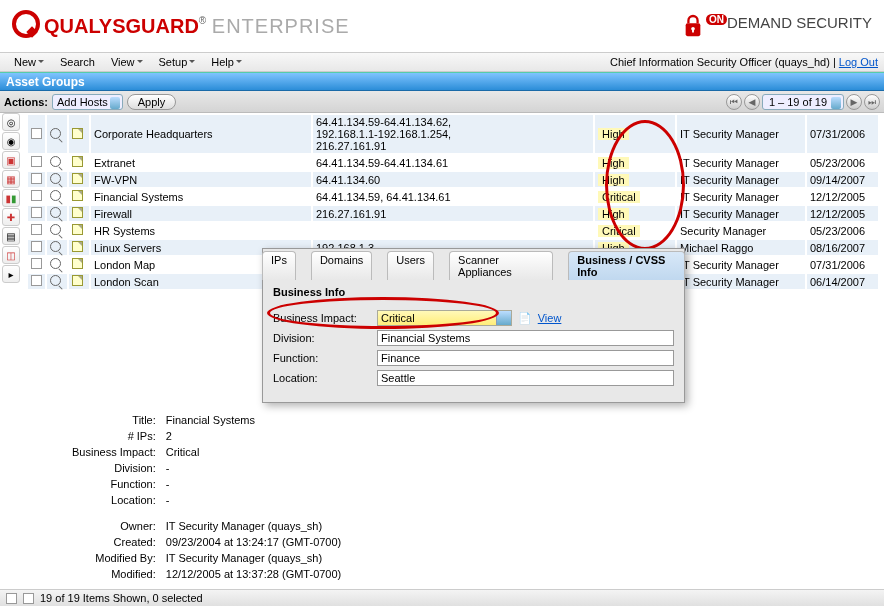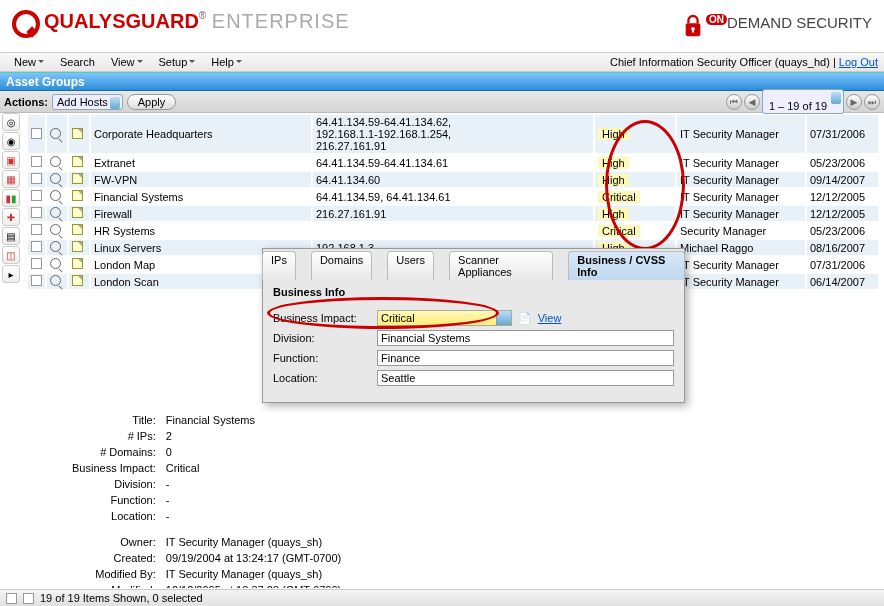--- a/index.html
+++ b/index.html
@@ -1,18 +1,18 @@
 <!DOCTYPE html>
 <html><head>
 <meta charset="utf-8">
 <style>
 *{box-sizing:border-box;margin:0;padding:0;font-family:Arial,Helvetica,sans-serif}
 body{background:#fff;width:884px;height:606px;overflow:hidden;position:relative;font-size:11px;color:#000}
 .header{height:52px;background:#fff;position:relative}
-.logo{position:absolute;left:12px;top:10px;display:flex;align-items:flex-start}
+.logo{position:absolute;left:12px;top:10px;display:flex;align-items:flex-end}
 .q-icon{width:28px;height:28px;border-radius:50%;border:4px solid #c00;position:relative;margin-right:4px}
 .q-icon:after{content:"";position:absolute;bottom:-2px;right:0;width:8px;height:8px;background:#c00;transform:rotate(45deg)}
 .logo-text{font-size:20px;color:#666}
 .logo-text .red{color:#c00;font-weight:bold}
 .logo-text .reg{font-size:10px;vertical-align:top}
 .logo-text .ent{color:#aaa;letter-spacing:1px}
 .ods{position:absolute;right:12px;top:14px;font-size:15px;color:#444;display:flex;align-items:flex-start}
 .lock{width:22px;height:22px;position:relative;margin-right:2px}
 .lock svg{width:22px;height:26px}
 .menubar{height:20px;background:linear-gradient(#f8f8f8,#e8e8e8);border-top:1px solid #ccc;border-bottom:1px solid #ccc;display:flex;padding:0 6px;align-items:center;font-size:11px}
@@ -101,21 +101,21 @@
 
 <div class="section-hdr">Asset Groups</div>
 
 <div class="toolbar">
   <label>Actions:</label>
   <span class="sel">Add Hosts</span>
   <button class="btn">Apply</button>
   <div class="pager">
     <span class="pbtn">⏮</span>
     <span class="pbtn">◀</span>
-    <span class="sel" style="padding:10px 16px 1px 6px">1 – 19 of 19</span>
+    <span class="sel" style="padding:1px 16px 1px 6px">1 – 19 of 19</span>
     <span class="pbtn">▶</span>
     <span class="pbtn">⏭</span>
   </div>
 </div>
 
 <div class="sidebar">
   <div class="sbtn">◎</div>
   <div class="sbtn">◉</div>
   <div class="sbtn" style="color:#c33">▣</div>
   <div class="sbtn" style="color:#c33">▦</div>
@@ -250,24 +250,20 @@
       <tbody>
           <tr>
             <td class="lbl">Title:</td>
             <td>Financial Systems</td>
           </tr>
       <tr>
             <td class="lbl"># IPs:</td>
             <td>2</td>
           </tr>
       <tr>
-            <td class="lbl"># Domains:</td>
-            <td>0</td>
-          </tr>
-      <tr>
             <td class="lbl">Business Impact:</td>
             <td>Critical</td>
           </tr>
       <tr>
             <td class="lbl">Division:</td>
             <td>-</td>
           </tr>
       <tr>
             <td class="lbl">Function:</td>
             <td>-</td>
@@ -278,21 +274,21 @@
           </tr>
       <tr>
             <td colspan="2" style="height:8px"></td>
           </tr>
       <tr>
             <td class="lbl">Owner:</td>
             <td>IT Security Manager (quays_sh)</td>
           </tr>
       <tr>
             <td class="lbl">Created:</td>
-            <td>09/19/2004 at 13:24:17 (GMT-0700)</td>
+            <td>09/23/2004 at 13:24:17 (GMT-0700)</td>
           </tr>
       <tr>
             <td class="lbl">Modified By:</td>
             <td>IT Security Manager (quays_sh)</td>
           </tr>
       <tr>
             <td class="lbl">Modified:</td>
             <td>12/12/2005 at 13:37:28 (GMT-0700)</td>
           </tr>
     </tbody>

